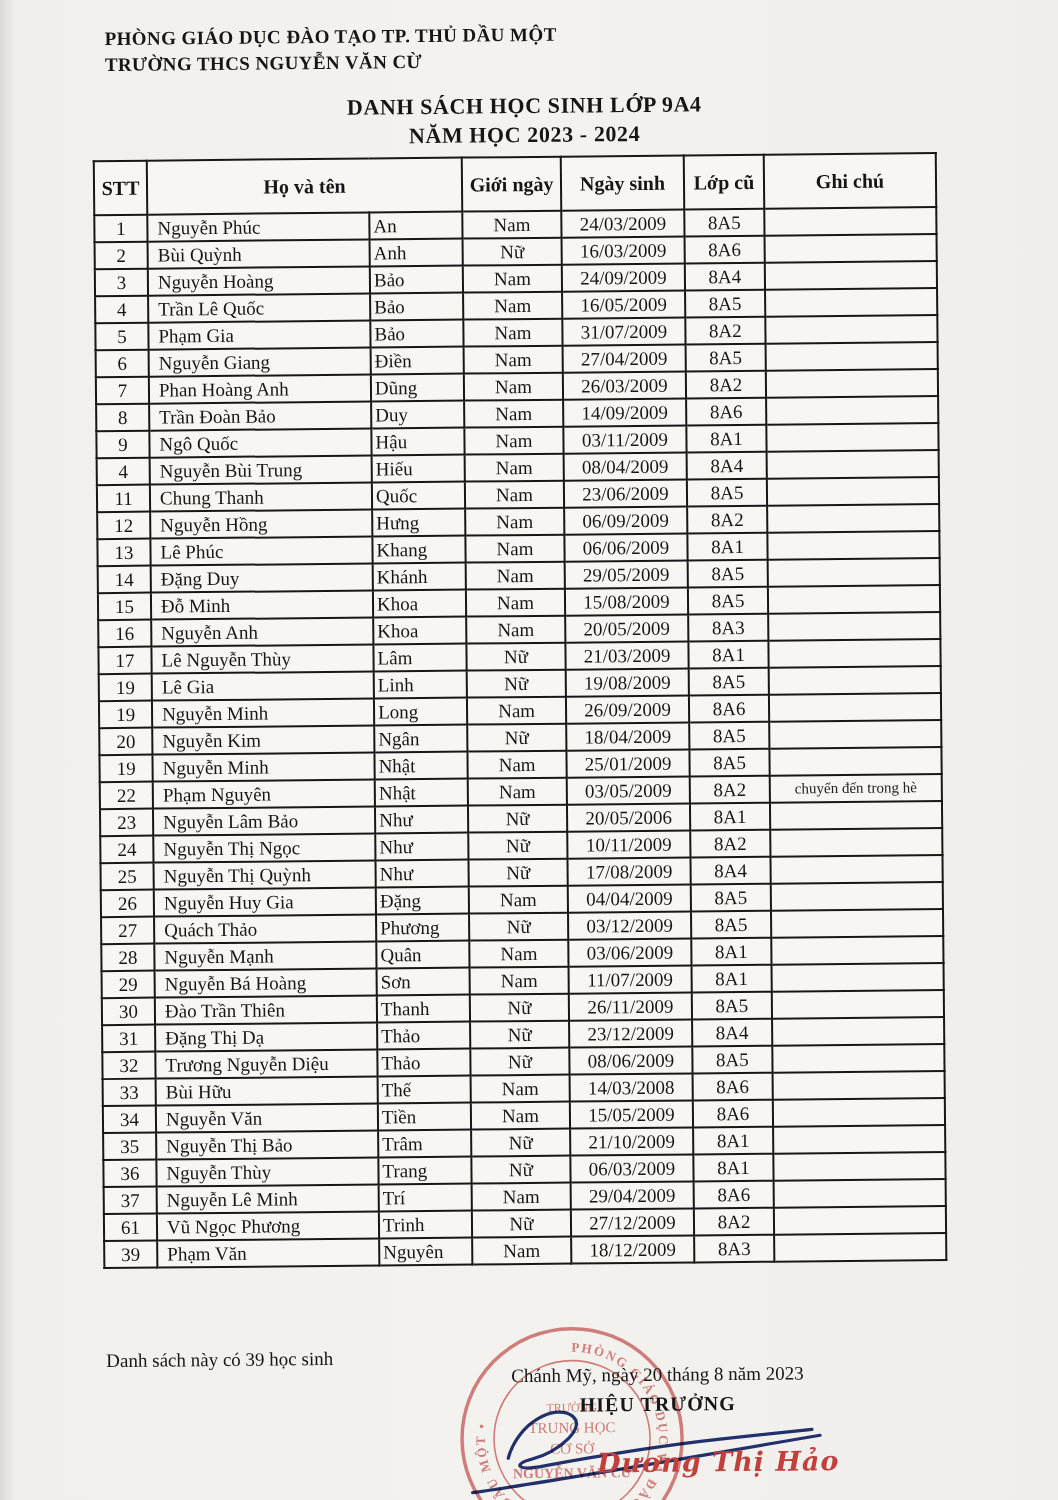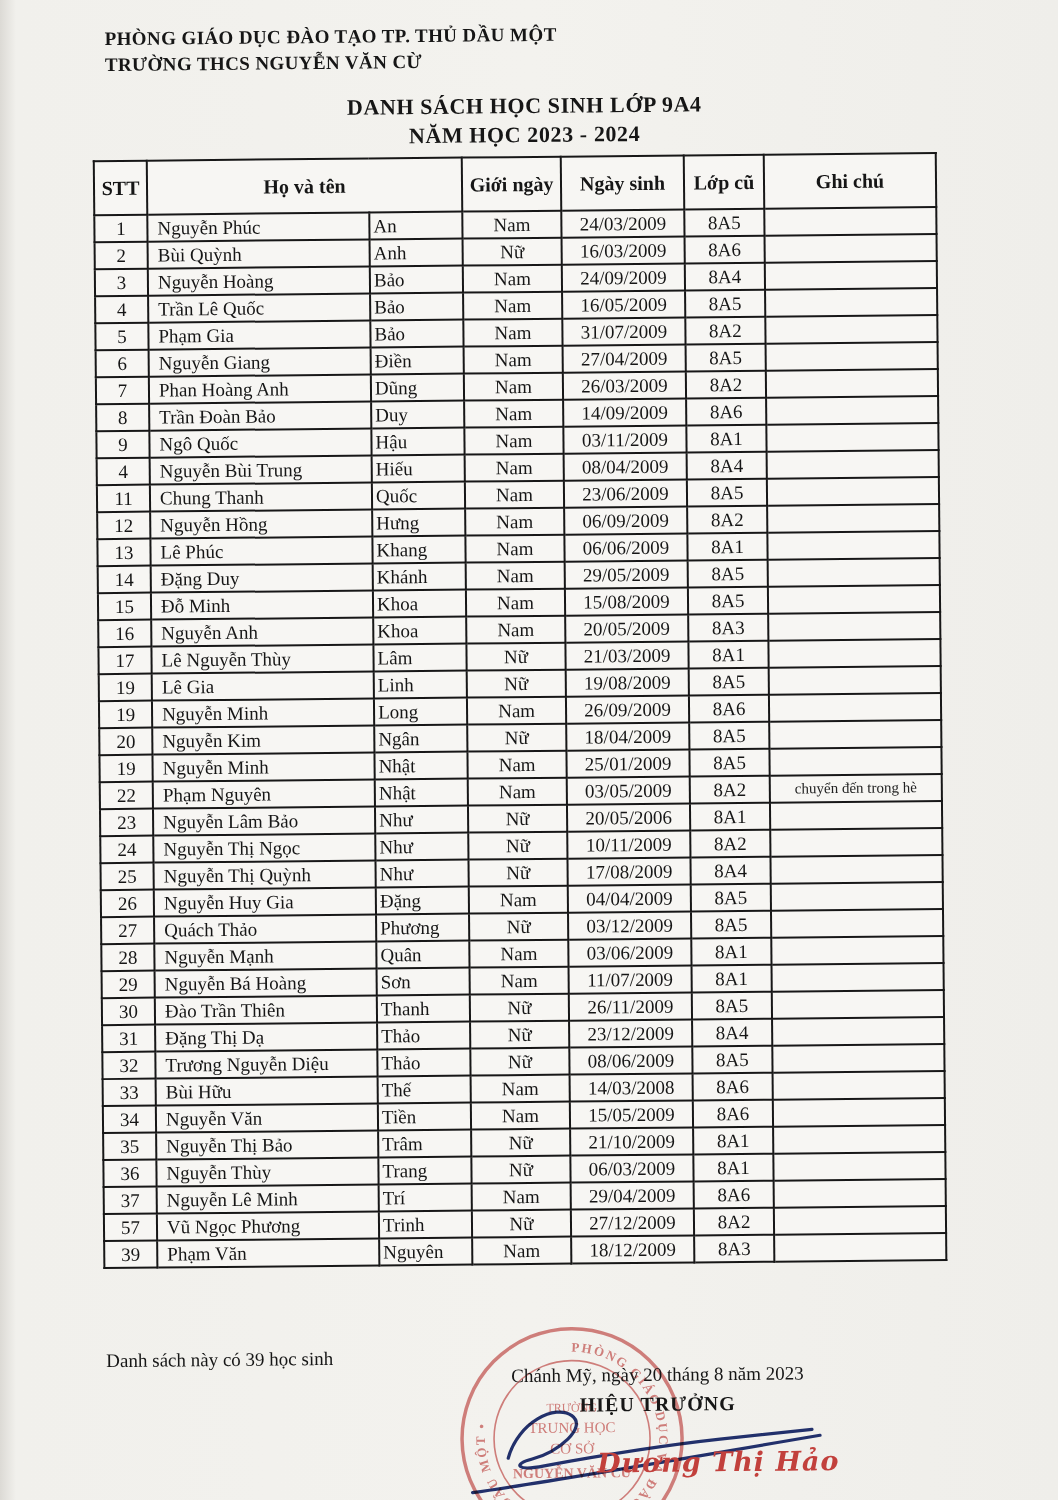--- a/index.html
+++ b/index.html
@@ -404,21 +404,21 @@
         <tr>
           <td class="c-stt">37</td>
           <td class="c-ho">Nguyễn Lê Minh</td>
           <td class="c-ten">Trí</td>
           <td class="c-gioi_tinh">Nam</td>
           <td class="c-ngay_sinh">29/04/2009</td>
           <td class="c-lop_cu">8A6</td>
           <td class="c-ghi_chu"></td>
         </tr>
         <tr>
-          <td class="c-stt">57</td>
+          <td class="c-stt">61</td>
           <td class="c-ho">Vũ Ngọc Phương</td>
           <td class="c-ten">Trinh</td>
           <td class="c-gioi_tinh">Nữ</td>
           <td class="c-ngay_sinh">27/12/2009</td>
           <td class="c-lop_cu">8A2</td>
           <td class="c-ghi_chu"></td>
         </tr>
         <tr>
           <td class="c-stt">39</td>
           <td class="c-ho">Phạm Văn</td>

